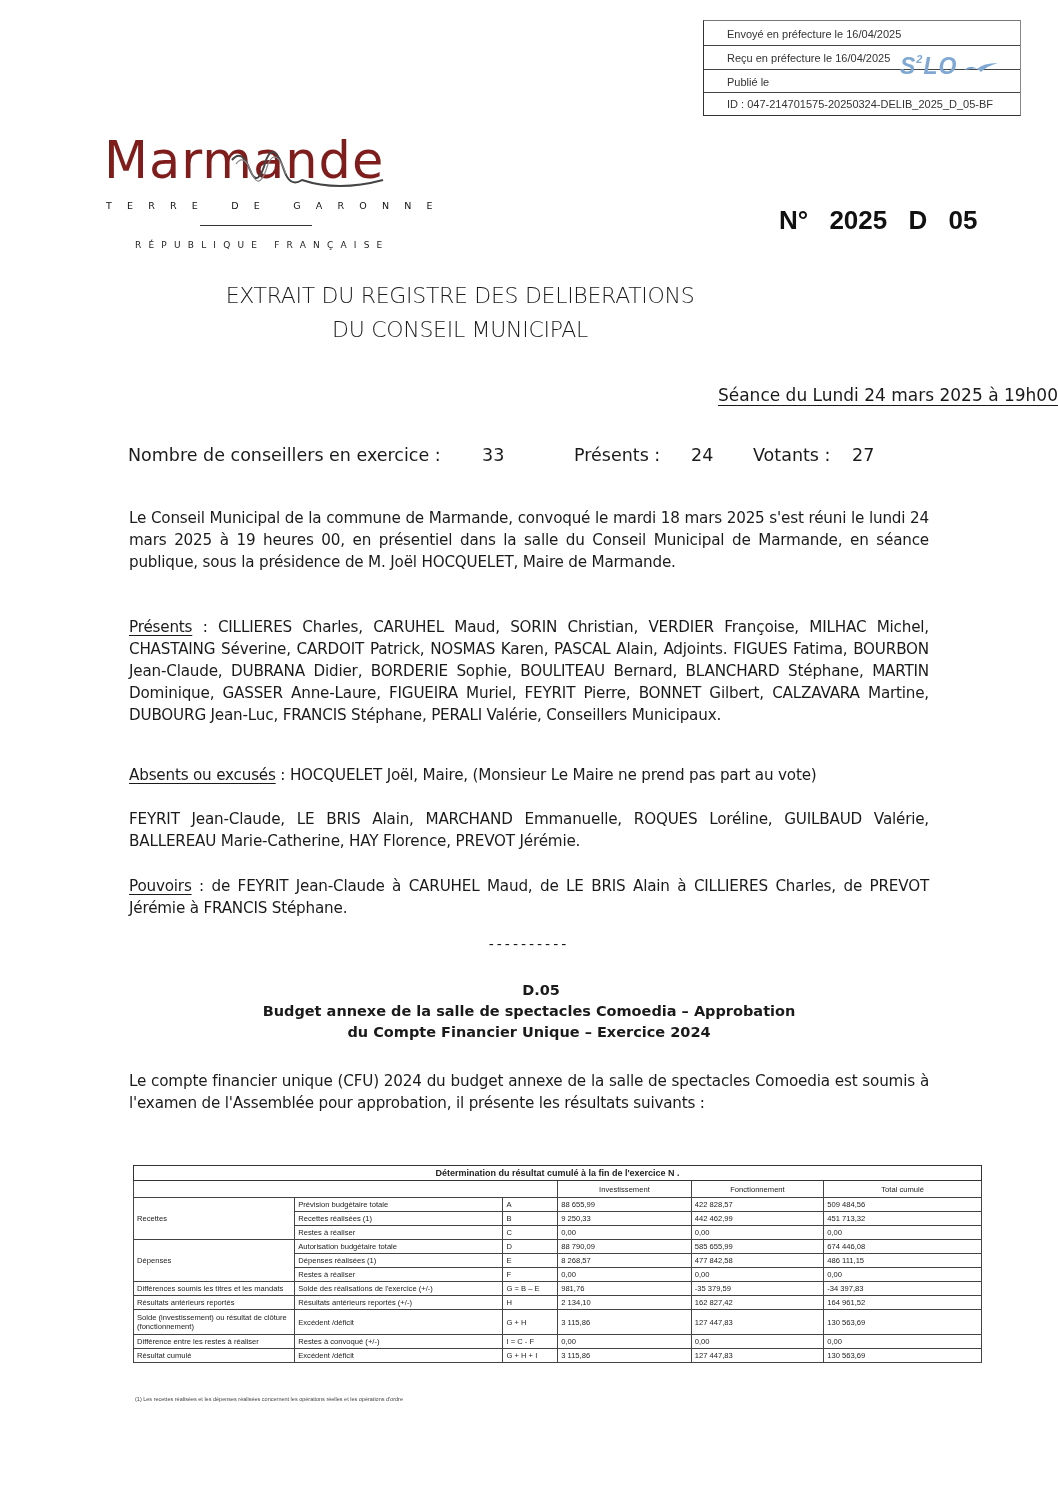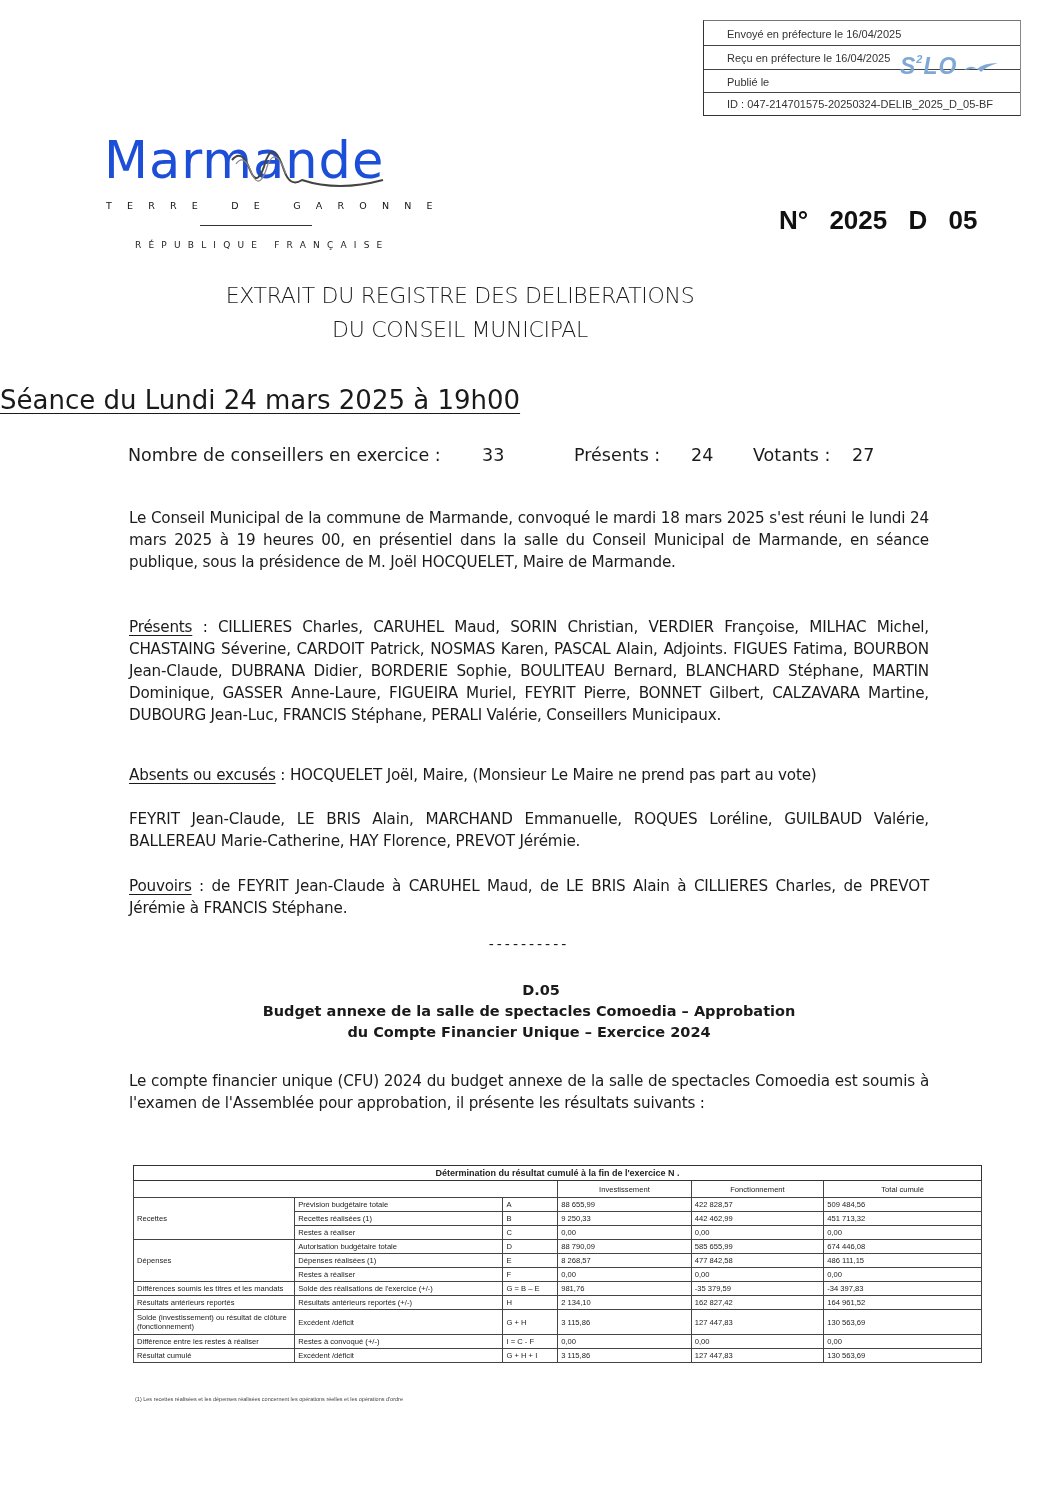--- a/index.html
+++ b/index.html
@@ -7,29 +7,29 @@
   .abs { position: absolute; }
 
   
   .stamp { left: 703px; top: 20px; width: 318px; height: 96px; border: 1.5px solid #333; border-top-color: #777; border-right-color: #888; font-family: "Liberation Sans", sans-serif; font-size: 11px; color: #333; box-sizing: border-box; }
   .stamp .line { position: absolute; left: 23px; }
   .stamp .sep { position: absolute; left: 0; right: 0; height: 0; border-top: 1.5px solid #444; }
   .stamp .s2lo { position: absolute; left: 196px; top: 32px; font-family: "Liberation Sans", sans-serif; font-style: italic; font-weight: bold; font-size: 23px; color: #7fa9d4; letter-spacing: 1px; }
   .stamp .s2lo sup { font-size: 11px; vertical-align: 11px; }
 
   
-  .logo-word { left: 104px; top: 135px; font-family: "DejaVu Sans", sans-serif; font-size: 51px; letter-spacing: 1px; color: #1d4ed8; line-height: 1; }
+  .logo-word { left: 104px; top: 135px; font-family: "DejaVu Sans", sans-serif; font-size: 51px; letter-spacing: 1px; color: #7f1d1d; line-height: 1; }
   .logo-sub { left: 106px; top: 200px; font-family: "DejaVu Sans", sans-serif; font-size: 9.5px; letter-spacing: 15.2px; color: #111; }
   .logo-rule { left: 200px; top: 225px; width: 112px; border-top: 1px solid #333; }
   .logo-rep { left: 135px; top: 240px; font-family: "DejaVu Sans", sans-serif; font-size: 9px; letter-spacing: 7.2px; color: #222; }
 
   .delib-no { left: 779px; top: 205px; font-family: "Liberation Sans", sans-serif; font-weight: bold; font-size: 26px; color: #111; word-spacing: 14px; }
 
   .title { left: 0; width: 920px; text-align: center; font-family: "DejaVu Sans", sans-serif; font-weight: 300; font-size: 22px; color: #1b1b1b; letter-spacing: -0.3px; }
-  .seance { left: 0; width: 1058px; text-align: left; top: 385px; font-family: "DejaVu Sans", sans-serif; font-size: 26px; }
+  .seance { left: 0; width: 1058px; text-align: right; top: 385px; font-family: "DejaVu Sans", sans-serif; font-size: 17px; }
   .seance span { text-decoration: underline; text-underline-offset: 4px; text-decoration-thickness: 1px; }
 
   .counts { top: 445px; font-family: "DejaVu Sans", sans-serif; font-size: 17.5px; color: #1b1b1b; }
 
   .para { left: 129px; width: 800px; font-family: "DejaVu Sans", sans-serif; font-size: 15.2px; line-height: 22px; text-align: justify; color: #1b1b1b; letter-spacing: -0.2px; }
   .para .u { text-decoration: underline; text-underline-offset: 3px; }
 
   .dashes { left: 0; width: 1058px; text-align: center; top: 936px; font-size: 14px; letter-spacing: 3px; }
   .sec-code { left: 0; width: 1058px; text-align: center; top: 982px; font-family: "DejaVu Sans", sans-serif; font-weight: bold; font-size: 14.5px; padding-left: 12px; }
   .sec-title { left: 0; width: 1058px; text-align: center; top: 1001px; font-family: "DejaVu Sans", sans-serif; font-weight: bold; font-size: 14.5px; line-height: 21px; }

